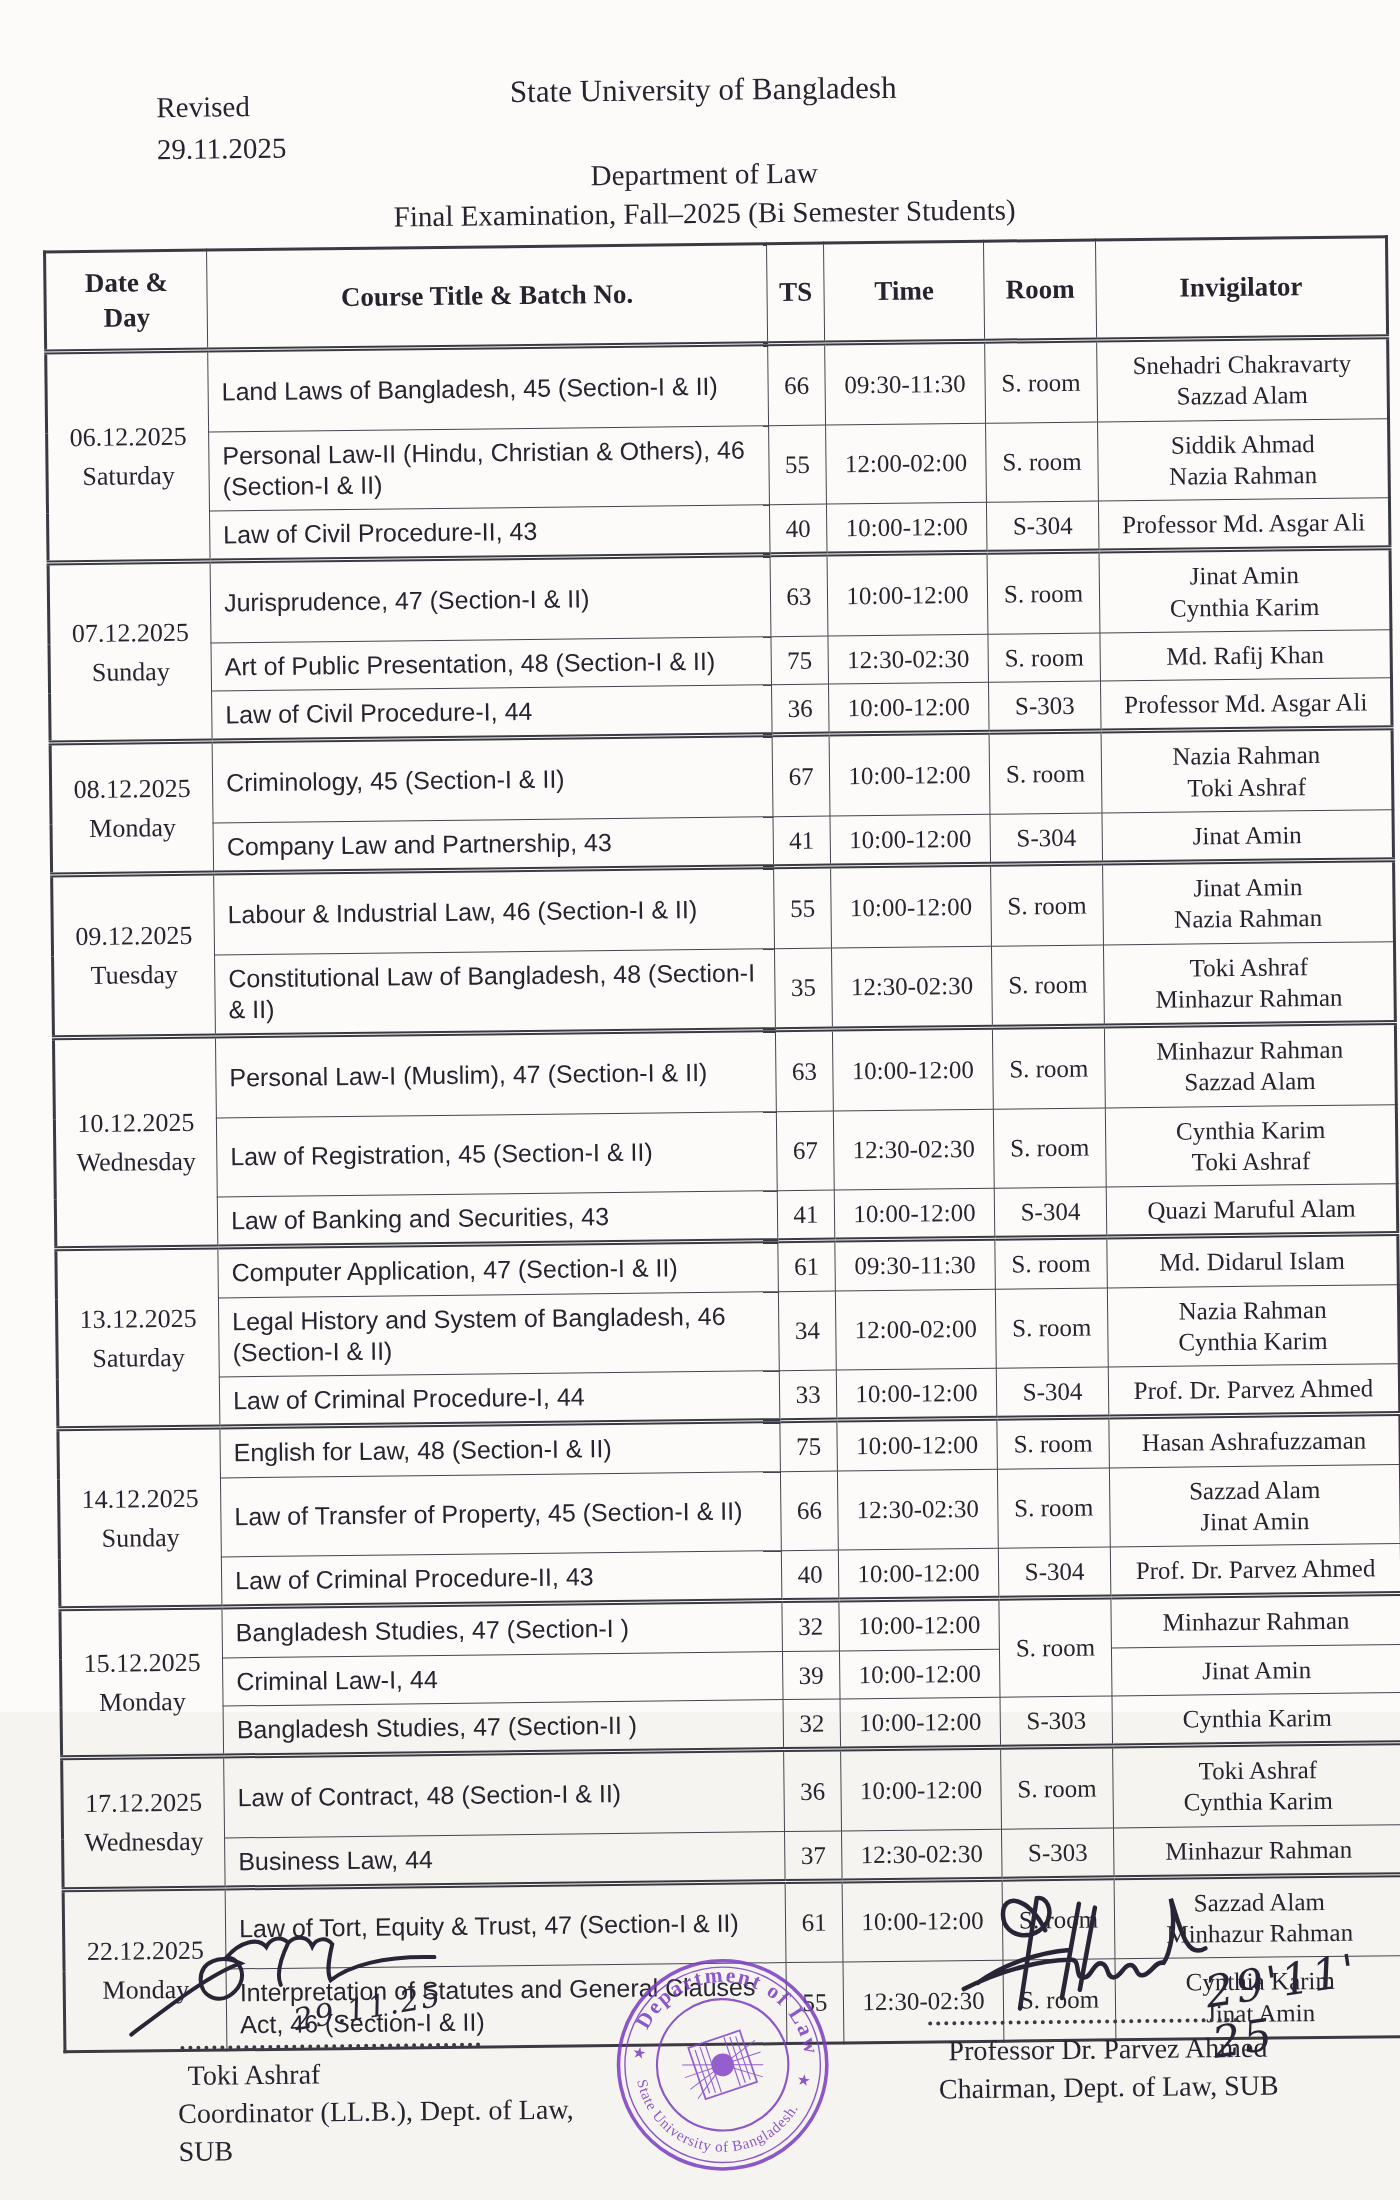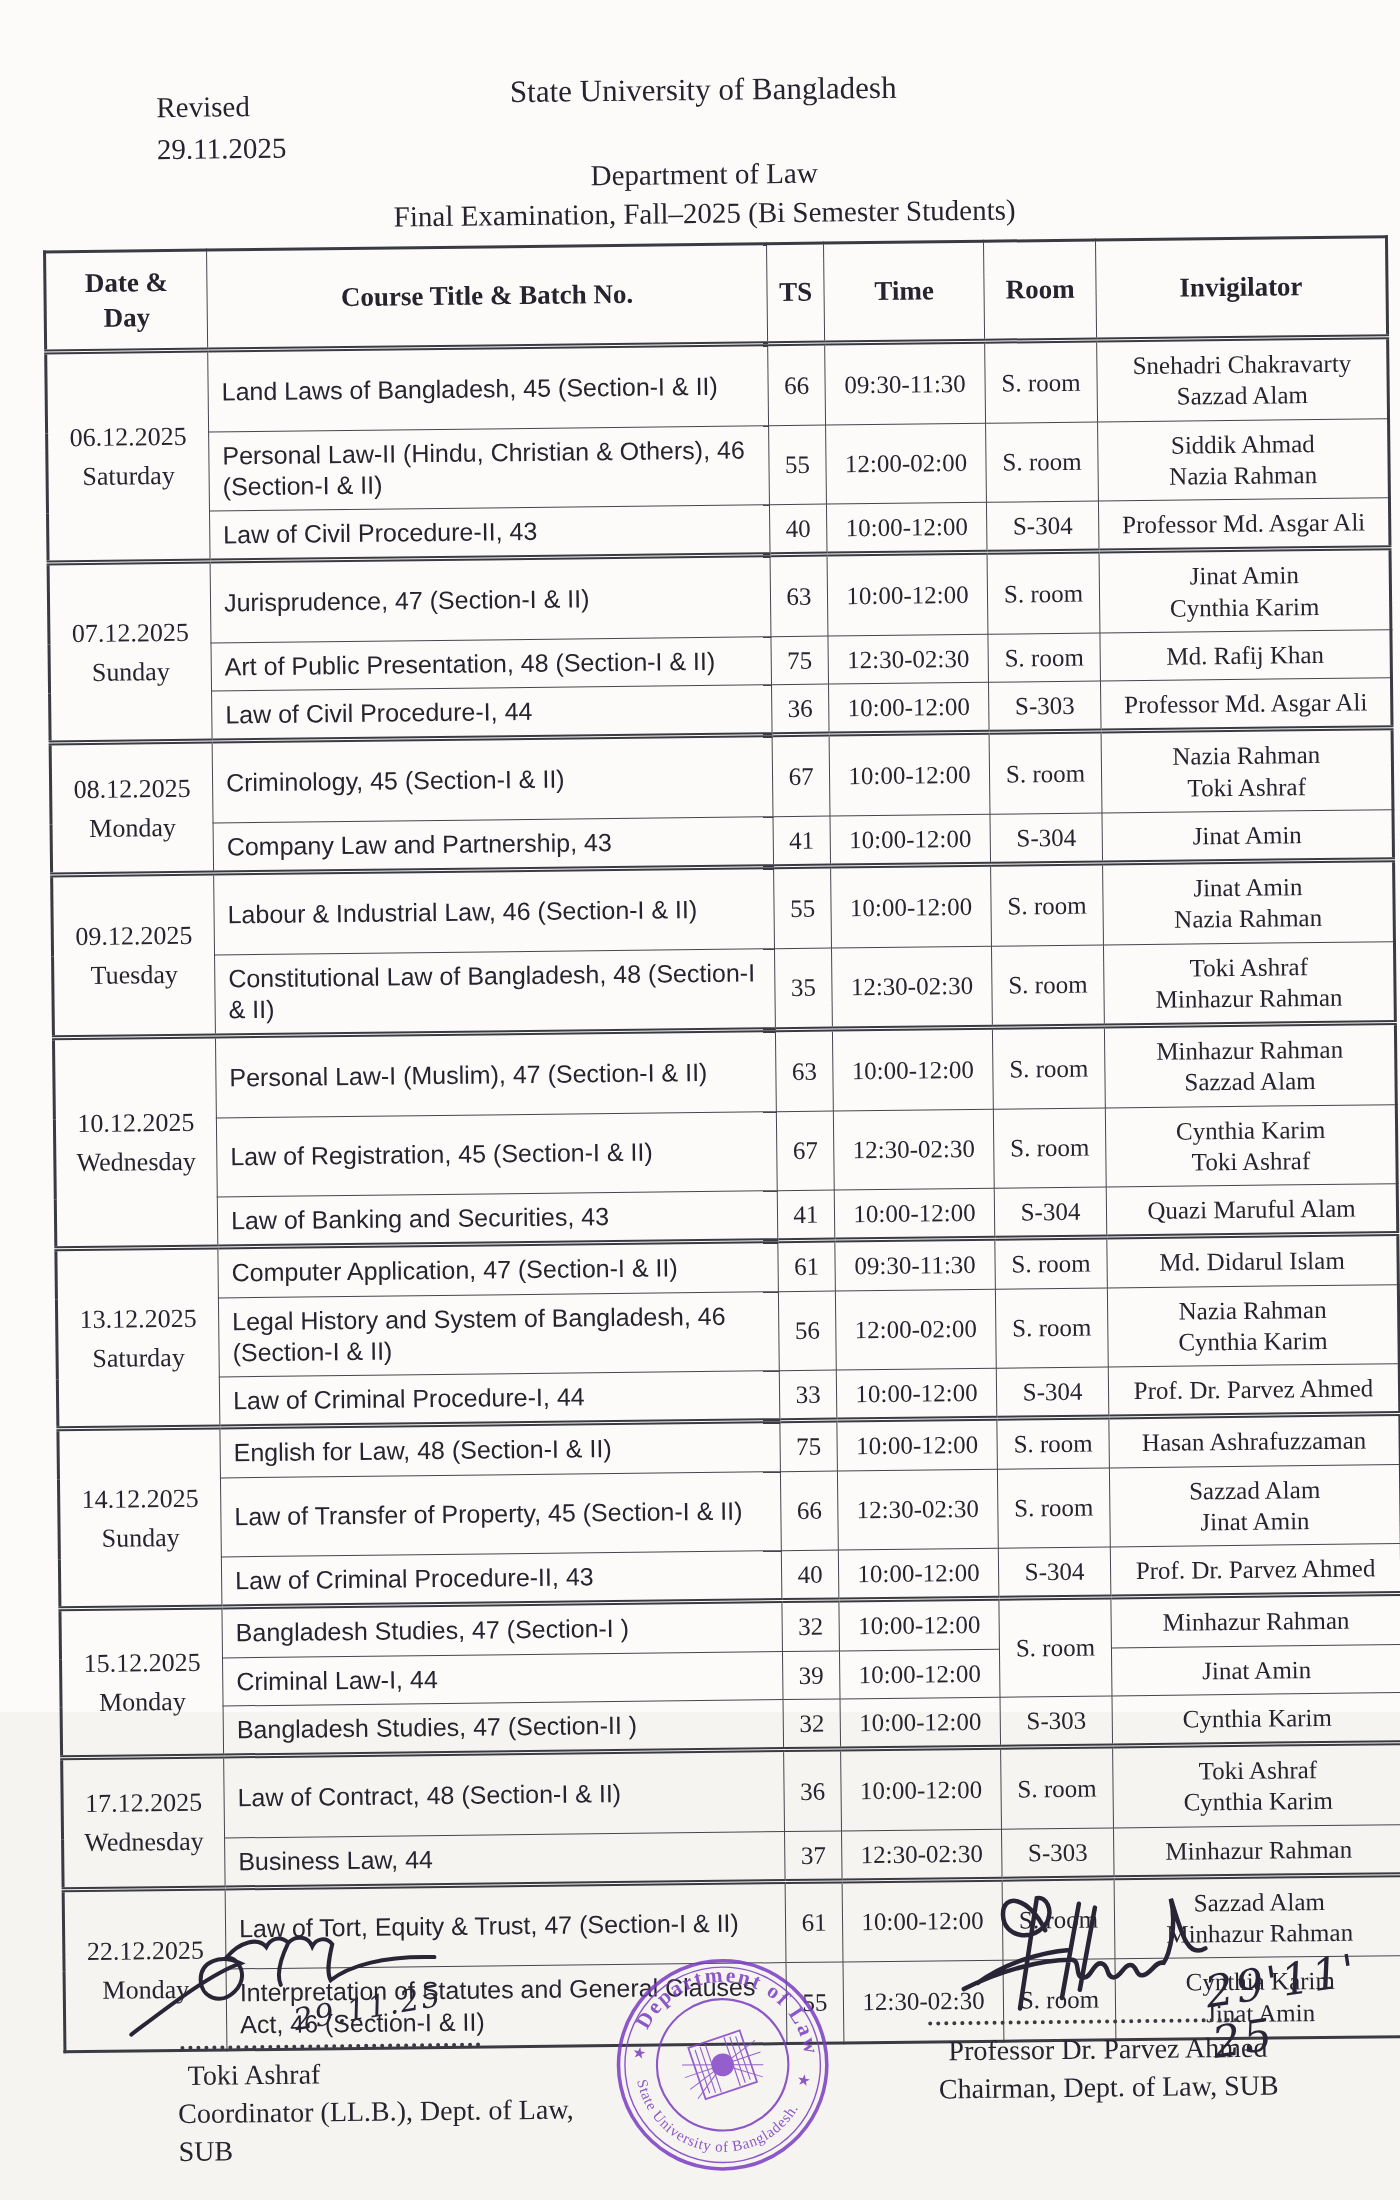--- a/index.html
+++ b/index.html
@@ -197,21 +197,21 @@
               <td class="date-cell" rowspan="3">13.12.2025
 Saturday</td>
               <td class="course-title-cell">Computer Application, 47 (Section-I &amp; II)</td>
               <td class="ts-cell">61</td>
               <td class="time-cell">09:30-11:30</td>
               <td class="room-cell">S. room</td>
               <td class="invigilator-cell">Md. Didarul Islam</td>
             </tr>
             <tr>
               <td class="course-title-cell">Legal History and System of Bangladesh, 46 (Section-I &amp; II)</td>
-              <td class="ts-cell">56</td>
+              <td class="ts-cell">34</td>
               <td class="time-cell">12:00-02:00</td>
               <td class="room-cell">S. room</td>
               <td class="invigilator-cell">Nazia Rahman
 Cynthia Karim</td>
             </tr>
             <tr>
               <td class="course-title-cell">Law of Criminal Procedure-I, 44</td>
               <td class="ts-cell">33</td>
               <td class="time-cell">10:00-12:00</td>
               <td class="room-cell">S-304</td>

